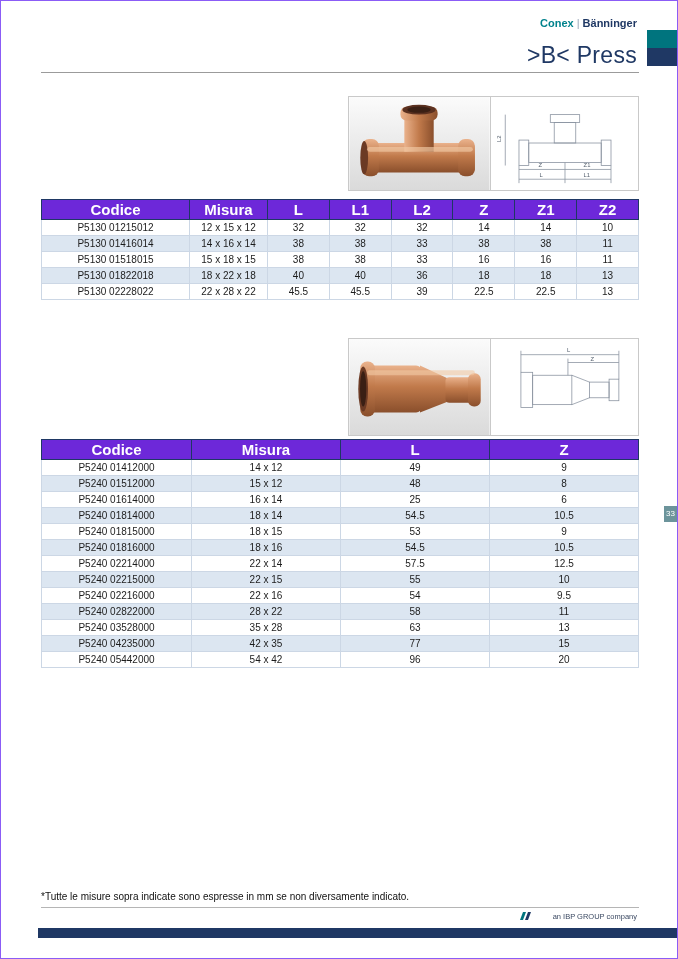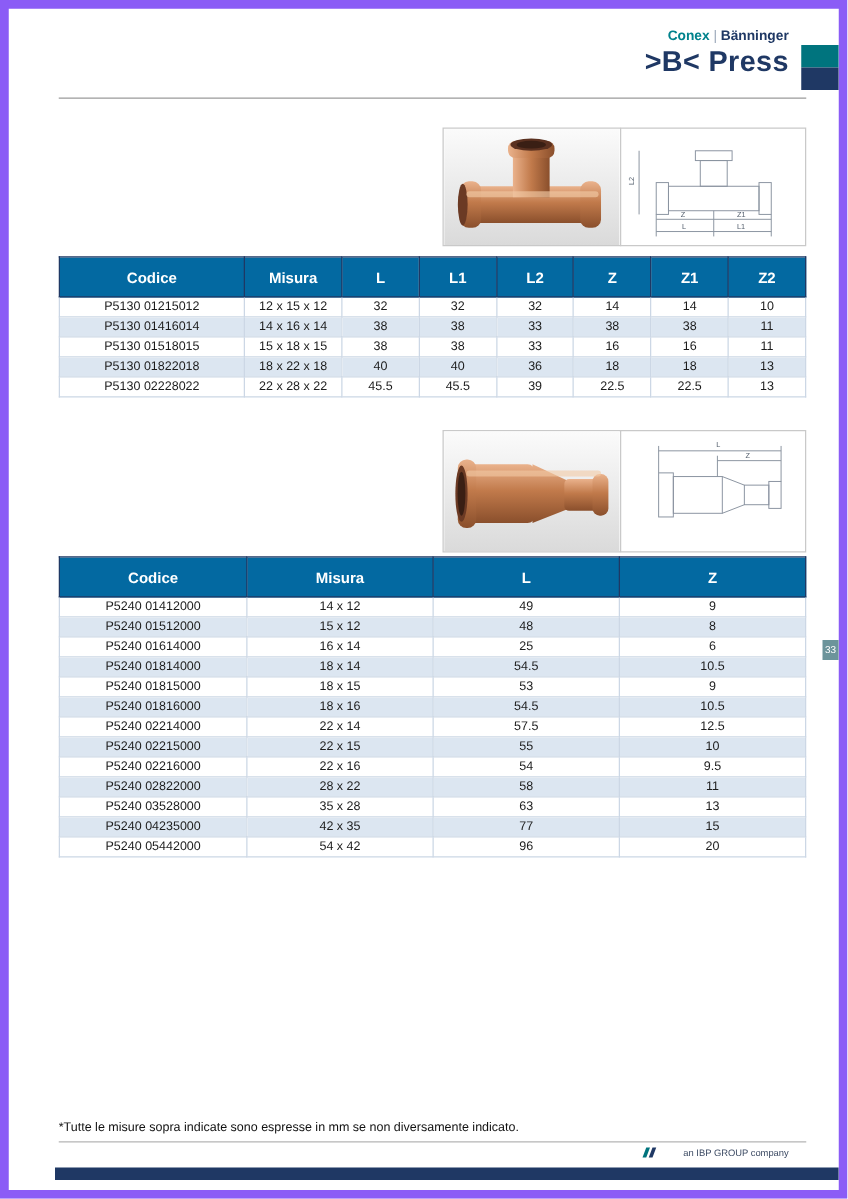--- a/index.html
+++ b/index.html
@@ -1,48 +1,48 @@
 <!DOCTYPE html>
 <html><head>
 <meta charset="utf-8">
 <style>
   * { margin:0; padding:0; box-sizing:border-box; }
   html,body { background:#ffffff; }
   body { font-family:"Liberation Sans", sans-serif; }
   .page {
     position:relative; width:678px; height:959px; background:#ffffff;
-    border:7px solid #8b5cf6; overflow:hidden;
+    border:1px solid #8b5cf6; overflow:hidden;
   }
 
   
   .brand { position:absolute; top:16px; right:40px; text-align:right; }
   .brand-line { font-size:11px; font-weight:bold; }
   .brand-conex { color:#00828c; }
   .brand-sep { color:#9aa7b8; font-weight:normal; padding:0 3px; }
   .brand-bann { color:#1f3864; }
-  .brand-press { font-size:23px; font-weight:bold; color:#1f3864; margin-top:1px; letter-spacing:0.3px;text-align:center; }
+  .brand-press { font-size:23px; font-weight:normal; color:#1f3864; margin-top:13px; letter-spacing:0.3px;text-align:center; }
   .corner-blocks { position:absolute; top:29px; right:0; width:30px; }
   .corner-blocks .blk-teal { height:18px; background:#00747e; }
   .corner-blocks .blk-navy { height:18px; background:#1f3864; }
   .top-rule { position:absolute; left:40px; top:71px; width:598px; height:1px; background:#9b9b9b; }
 
   
   .figbox { position:absolute; border:1px solid #c9c9c9; background:#ffffff; }
   .figbox svg { display:block; width:100%; height:100%; }
 
   
   .section-title { position:absolute; left:40px; color:#1f3864; font-weight:bold; line-height:1.18; }
   .section-title .code { font-size:13.5px; }
   .section-title .name { font-size:12.5px; }
 
   
   table.spec { position:absolute; left:40px; border-collapse:collapse; table-layout:fixed; width:598px; font-size:10px; }
   table.spec th {
-    background:#0369a1; color:#ffffff; font-weight:bold; height:32px;
-    border:1px solid #1f3864; text-align:center; font-size:12px;
+    background:#6d28d9; color:#ffffff; font-weight:bold; height:20px;
+    border:1px solid #1f3864; text-align:center; font-size:15px;
   }
   table.spec td {
     height:16px; text-align:center; border:1px solid #ccd7e5;
     color:#1c1c1c; padding:0 2px; white-space:nowrap; overflow:hidden;
   }
   table.spec tbody tr:nth-child(odd)  { background:#ffffff; }
   table.spec tbody tr:nth-child(even) { background:#dce6f1; }
   #table1 { top:198px; }
   #table2 { top:438px; }
   #table1 col.c0 { width:148px; } #table1 col.c1 { width:78px; }

